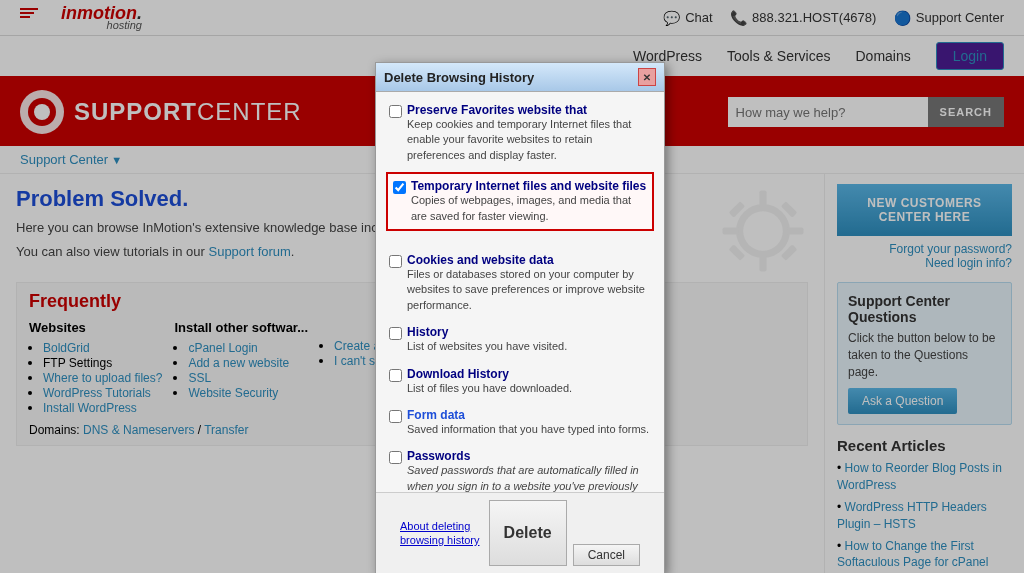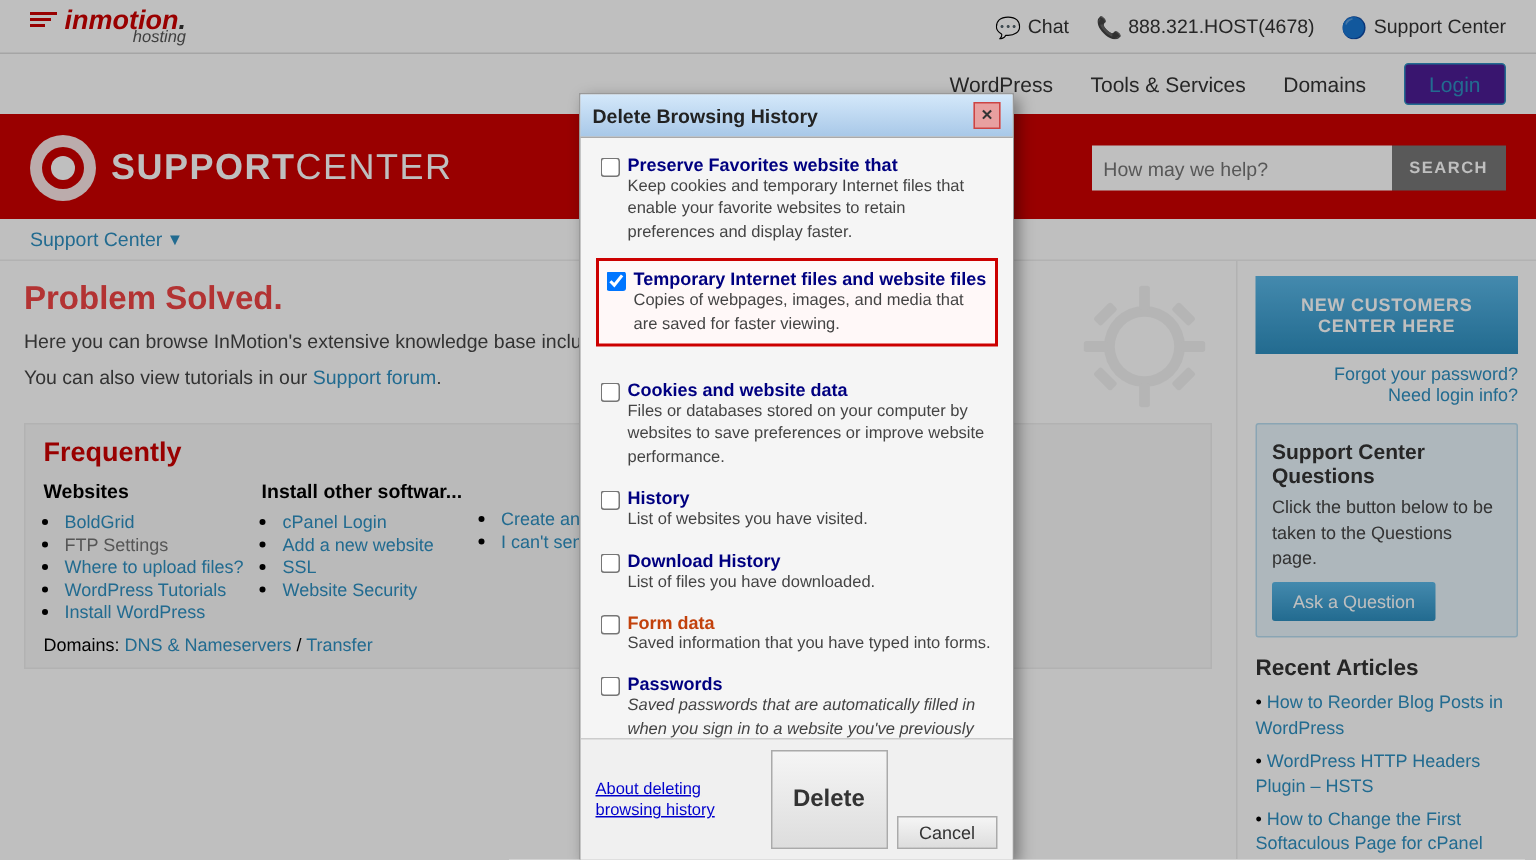--- a/index.html
+++ b/index.html
@@ -4,21 +4,21 @@
   <style>
     * { box-sizing: border-box; margin: 0; padding: 0; }
     body { font-family: Arial, sans-serif; font-size: 13px; background: #f0f0f0; overflow: hidden; width: 1024px; height: 573px; position: relative; }
   </style>
 </head>
 <body>
 
 <div style="position:absolute;top:0;left:0;right:0;height:36px;background:#fff;border-bottom:1px solid #ddd;display:flex;align-items:center;justify-content:space-between;padding:0 20px;z-index:10;">
 
   <div style="display:flex;flex-direction:column;line-height:1;">
-    <div style="display:flex;align-items:center;gap:2px;">
+    <div style="display:flex;align-items:center;gap:20px;">
       <div style="display:flex;flex-direction:column;gap:2px;margin-right:3px;">
         <div style="height:2px;width:18px;background:#cc0000;"></div>
         <div style="height:2px;width:14px;background:#cc0000;"></div>
         <div style="height:2px;width:10px;background:#cc0000;"></div>
       </div>
       <span style="color:#cc0000;font-size:18px;font-weight:900;font-style:italic;">inmotion<span style="color:#333;font-weight:900;">.</span></span>
     </div>
     <div style="color:#555;font-size:11px;font-style:italic;text-align:right;margin-top:-2px;">hosting</div>
   </div>
 
@@ -65,21 +65,21 @@
 <div style="position:absolute;top:146px;left:0;right:0;height:28px;background:#fff;border-bottom:1px solid #eee;display:flex;align-items:center;padding:0 20px;z-index:10;">
   <a style="color:#2e8fc0;text-decoration:none;font-size:13px;">Support Center</a>
   <span style="color:#2e8fc0;margin-left:3px;font-size:11px;">▼</span>
 </div>
 
 <div style="position:absolute;top:174px;left:0;right:0;bottom:0;background:#fff;display:flex;gap:0;overflow:hidden;">
 
   <div style="flex:1;padding:12px 16px;overflow:hidden;min-width:0;">
     <div style="display:flex;">
       <div style="flex:1;">
-        <h2 style="font-size:22px;font-weight:bold;color:#ef4444;margin-bottom:6px;">Problem Solved.</h2>
+        <h2 style="font-size:22px;font-weight:bold;color:#1d4ed8;margin-bottom:6px;">Problem Solved.</h2>
         <p style="font-size:13px;color:#444;line-height:1.5;margin-bottom:6px;">
           <span>Here you can browse InMotion's extensive knowledge base inclu</span><a style="color:#2e8fc0;">Domain Name Setup Info</a><span>, and our</span> <a style="color:#2e8fc0;">Billing FAQ's</a><span>.</span>
         </p>
         <p style="font-size:13px;color:#444;margin-bottom:8px;">
           <span>You can also view tutorials in our</span> <a style="color:#2e8fc0;">Support forum</a><span>.</span>
         </p>
       </div>
 
       <div style="width:90px;height:90px;flex-shrink:0;opacity:0.15;margin-left:10px;">
         <svg viewBox="0 0 100 100" width="90" height="90">
@@ -96,21 +96,21 @@
       </div>
     </div>
 
     <div style="background:#f8f8f8;padding:8px 12px;margin-top:6px;border:1px solid #eee;">
       <span style="font-size:18px;color:#cc0000;font-weight:bold;">Frequently</span>
       <div style="display:flex;gap:12px;margin-top:8px;flex-wrap:wrap;">
         <div>
           <h4 style="font-size:13px;font-weight:bold;margin-bottom:5px;">Websites</h4>
           <ul style="padding-left:14px;margin:0;">
             <li><a style="color:#2e8fc0;font-size:12px;text-decoration:none;">BoldGrid</a></li>
-            <li><a style="color:#737373;font-size:12px;text-decoration:none;">FTP Settings</a></li>
+            <li><a style="color:#000000;font-size:12px;text-decoration:none;">FTP Settings</a></li>
             <li><a style="color:#2e8fc0;font-size:12px;text-decoration:none;">Where to upload files?</a></li>
             <li><a style="color:#2e8fc0;font-size:12px;text-decoration:none;">WordPress Tutorials</a></li>
             <li><a style="color:#2e8fc0;font-size:12px;text-decoration:none;">Install WordPress</a></li>
           </ul>
         </div>
         <div>
           <h4 style="font-size:13px;font-weight:bold;margin-bottom:5px;">Install other softwar...</h4>
           <ul style="padding-left:14px;margin:0;">
             <li><a style="color:#2e8fc0;font-size:12px;text-decoration:none;">cPanel Login</a></li>
             <li><a style="color:#2e8fc0;font-size:12px;text-decoration:none;">Add a new website</a></li>
@@ -158,21 +158,21 @@
         <li style="margin-bottom:5px;font-size:12px;">• <a style="color:#2e8fc0;text-decoration:none;line-height:1.4;">WordPress HTTP Headers Plugin – HSTS</a></li>
         <li style="margin-bottom:5px;font-size:12px;">• <a style="color:#2e8fc0;text-decoration:none;line-height:1.4;">How to Change the First Softaculous Page for cPanel Accounts</a></li>
 
       </ul>
     </div>
   </div>
 </div>
 
 <div style="position:absolute;top:0;left:0;right:0;bottom:0;background:rgba(0,0,0,0.25);z-index:100;"></div>
 
-<div style="position:absolute;top:62px;left:386px;width:290px;background:#f0f0f0;border:1px solid #999;box-shadow:3px 3px 10px rgba(0,0,0,0.4);z-index:200;">
+<div style="position:absolute;top:62px;left:375px;width:290px;background:#f0f0f0;border:1px solid #999;box-shadow:3px 3px 10px rgba(0,0,0,0.4);z-index:200;">
 
   <div style="background:linear-gradient(to bottom,#d4e8fa,#a8c8e8);padding:5px 8px;display:flex;align-items:center;justify-content:space-between;border-bottom:1px solid #aaa;">
     <span style="font-size:13px;color:#222;font-weight:bold;">Delete Browsing History</span>
     <button style="width:18px;height:18px;background:#e8a0a0;border:1px solid #cc4444;display:flex;align-items:center;justify-content:center;cursor:pointer;font-size:10px;font-weight:bold;color:#333;">✕</button>
   </div>
 
   <div style="padding:8px 10px;background:#f5f5f5;max-height:400px;overflow-y:auto;">
 
     <div style="margin-bottom:6px;padding:3px;">
       <div style="display:flex;align-items:flex-start;gap:5px;">
@@ -221,38 +221,38 @@
           <div style="font-weight:bold;color:#000080;font-size:12px;">Download History</div>
           <div style="font-size:11px;color:#444;line-height:1.4;">List of files you have downloaded.</div>
         </div>
       </div>
     </div>
 
     <div style="margin-bottom:6px;padding:3px;">
       <div style="display:flex;align-items:flex-start;gap:5px;">
         <input type="checkbox" style="margin-top: 2px; flex-shrink: 0;">
         <div>
-          <div style="font-weight:bold;color:#c2410c;font-size:12px;">Form data</div>
+          <div style="font-weight:bold;color:#1d4ed8;font-size:12px;">Form data</div>
           <div style="font-size:11px;color:#444;line-height:1.4;">Saved information that you have typed into forms.</div>
         </div>
       </div>
     </div>
 
     <div style="margin-bottom:6px;padding:3px;">
       <div style="display:flex;align-items:flex-start;gap:5px;">
         <input type="checkbox" style="margin-top: 2px; flex-shrink: 0;">
         <div>
           <div style="font-weight:bold;color:#000080;font-size:12px;">Passwords</div>
           <div style="font-size:11px;color:#444;line-height:1.4;font-style:italic;">Saved passwords that are automatically filled in when you sign in to a website you've previously visited.</div>
         </div>
       </div>
     </div>
 
   </div>
 
-  <div style="padding:7px 10px;display:flex;align-items:center;justify-content:space-between;border-top:1px solid #ccc;background:#f0f0f0;">
+  <div style="padding:7px 24px;display:flex;align-items:center;justify-content:space-between;border-top:1px solid #ccc;background:#f0f0f0;">
     <a style="color:#0000cc;text-decoration:underline;font-size:11px;cursor:pointer;max-width:120px;line-height:1.3;">About deleting browsing history</a>
     <div style="display:flex;gap:6px;">
       <button style="padding:3px 14px;font-size:16px;cursor:pointer;background:linear-gradient(to bottom,#f5f5f5,#ddd);border:1px solid #aaa;color:#333;font-weight:bold;">Delete</button>
       <button style="padding:3px 14px;font-size:12px;cursor:pointer;background:linear-gradient(to bottom,#f5f5f5,#ddd);border:1px solid #aaa;color:#333;margin-top:44px;">Cancel</button>
     </div>
   </div>
 </div>
 
 </body></html>

